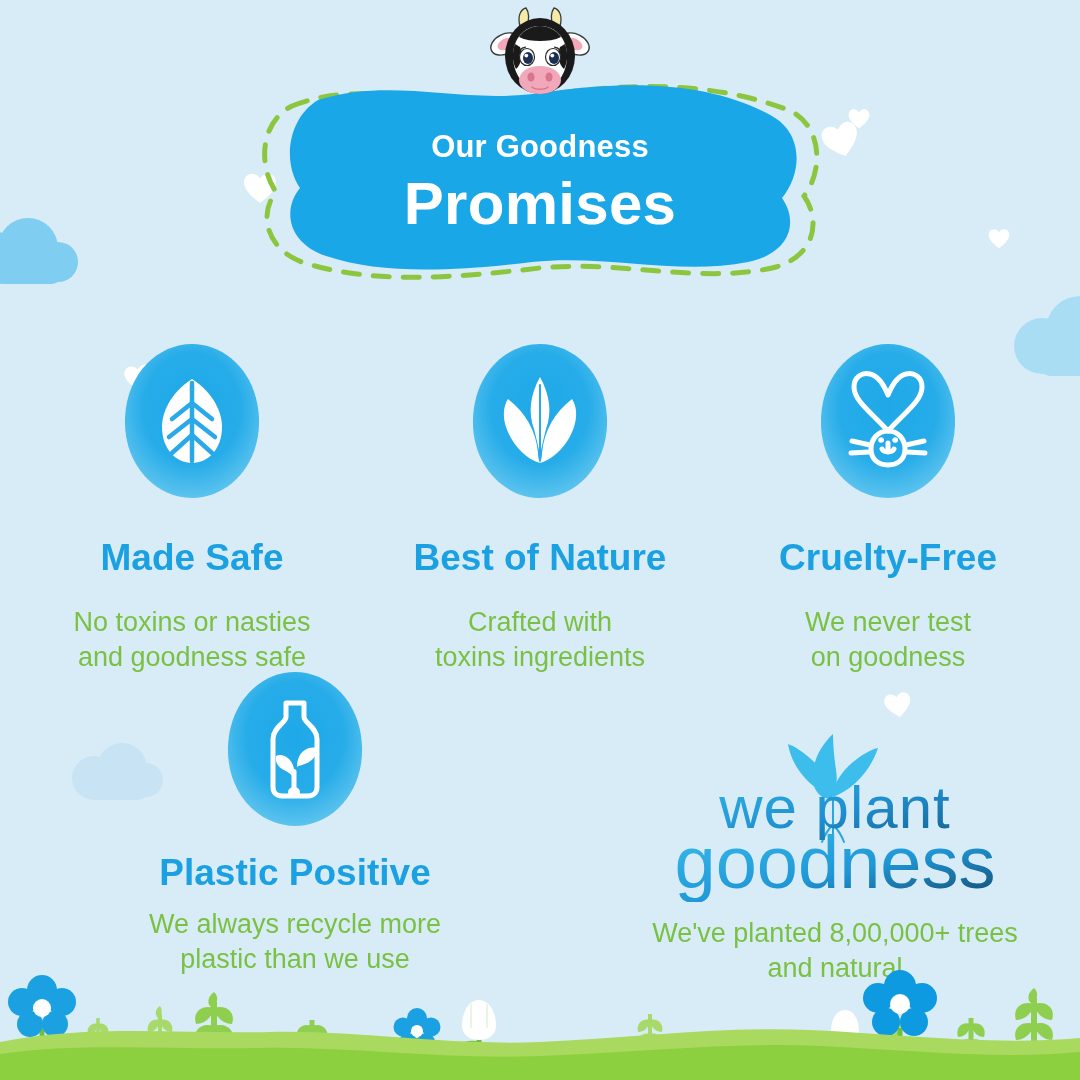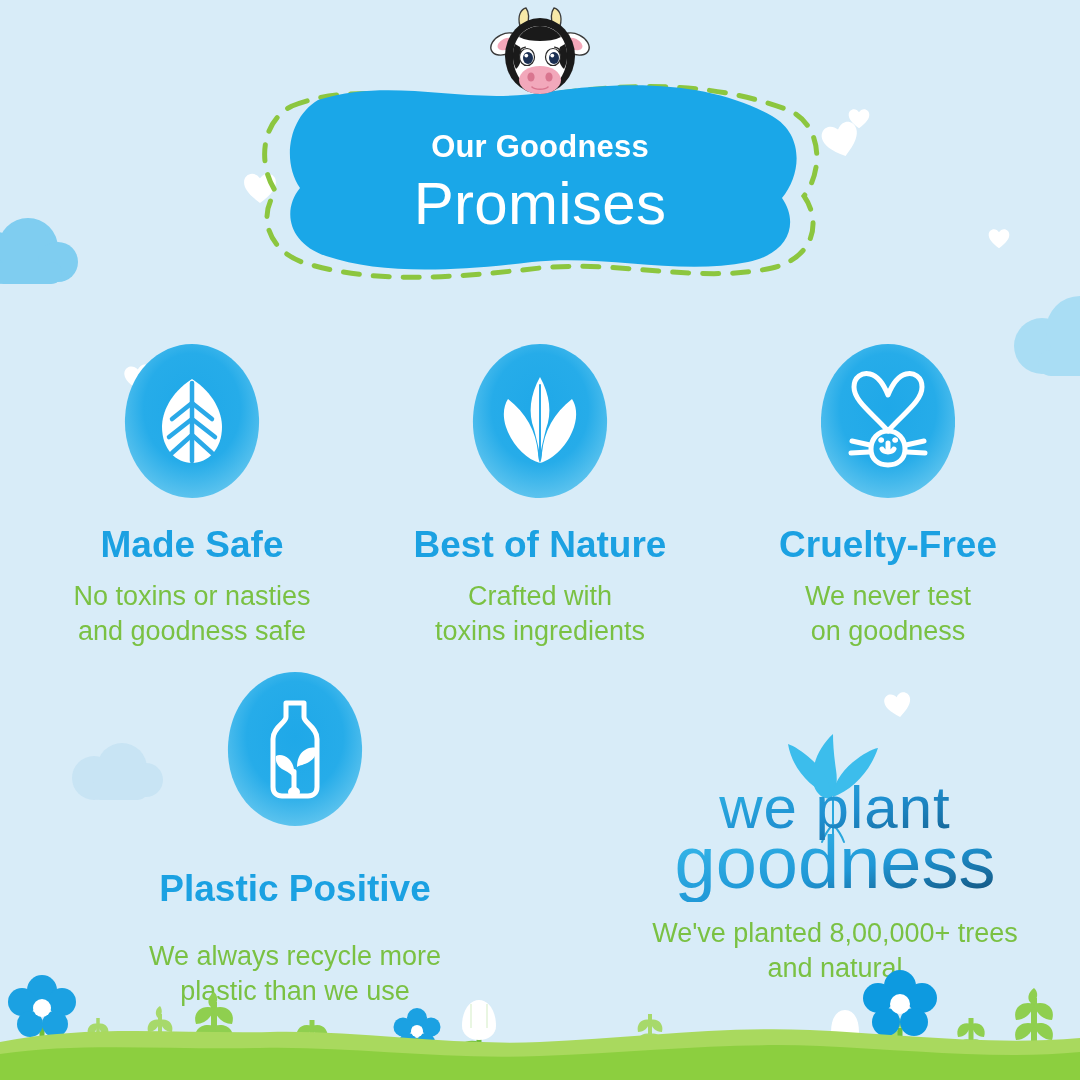--- a/index.html
+++ b/index.html
@@ -21,42 +21,42 @@
 
   
   .banner-wrap{position:absolute;left:248px;top:62px;width:584px;height:228px;z-index:5;}
   .banner-svg{position:absolute;left:0;top:0;}
   .banner-text{
     position:absolute;left:0;top:0;width:584px;height:228px;
     display:flex;flex-direction:column;align-items:center;justify-content:center;
     color:#ffffff;text-align:center;line-height:1;
   }
   .banner-sub{font-size:31px;font-weight:700;letter-spacing:.2px;margin-bottom:12px;margin-top:12px;}
-  .banner-main{font-size:60px;font-weight:400;letter-spacing:.3px;}
+  .banner-main{font-size:60px;font-weight:700;letter-spacing:.3px;}
 
   
   .promises{position:absolute;left:0;top:340px;width:1080px;z-index:4;}
   .row{display:flex;justify-content:center;align-items:flex-start;}
   .row1{gap:0px;}
-  .cell{width:348px;display:flex;flex-direction:column;align-items:center;}
+  .cell{width:348px;display:flex;flex-direction:column;align-items:center;gap:13px;}
   .blob{position:relative;width:150px;height:162px;display:flex;align-items:center;justify-content:center;}
   .blob-bg{position:absolute;left:0;top:0;}
   .blob-icon{position:relative;z-index:2;}
   .p-title{
     font-size:37px;font-weight:700;color:#1ba1e2;
     margin-top:24px;line-height:1;text-align:center;white-space:nowrap;
   }
   .p-desc{
     font-size:27px;font-weight:400;color:#7ac143;
     margin-top:16px;line-height:1.28;text-align:center;
   }
 
   
   .row2{position:absolute;left:0;top:668px;width:1080px;display:flex;z-index:4;}
-  .cell-plastic{width:590px;display:flex;flex-direction:column;align-items:center;gap:16px;}
+  .cell-plastic{width:590px;display:flex;flex-direction:column;align-items:center;}
   .cell-plant{width:490px;display:flex;flex-direction:column;align-items:center;padding-top:48px;}
   .wpg-logo{width:330px;}
   .plant-caption{
     font-size:27px;font-weight:400;color:#7ac143;text-align:center;line-height:1.28;margin-top:14px;
   }
 
   
   .grass{position:absolute;left:0;bottom:0;width:1080px;height:130px;z-index:7;}
 </style>
 </head>

